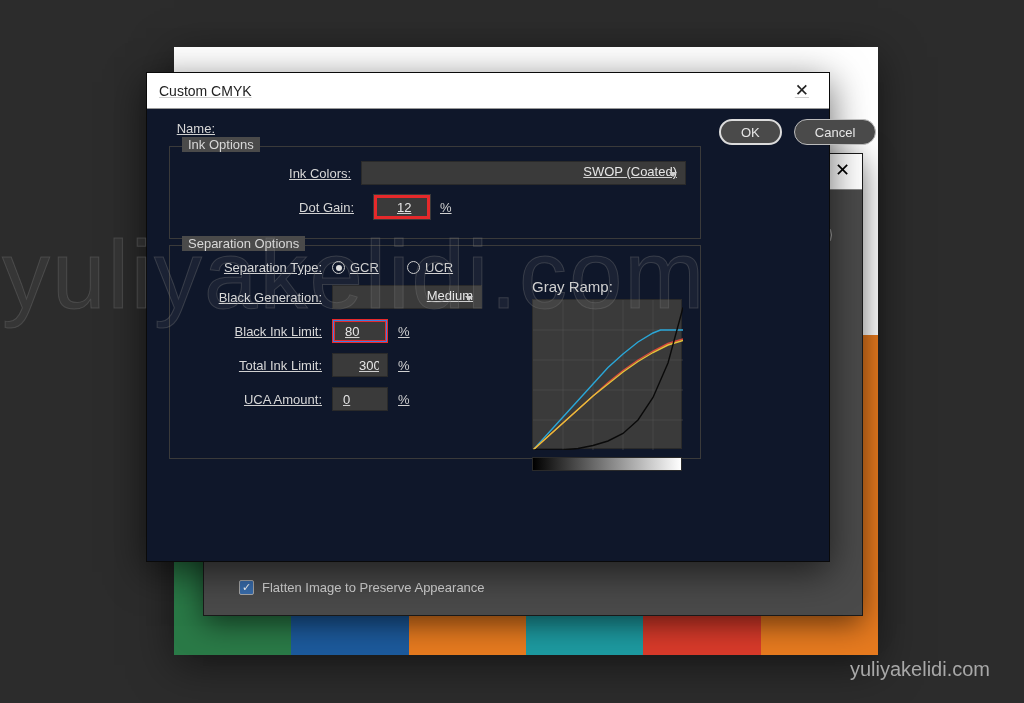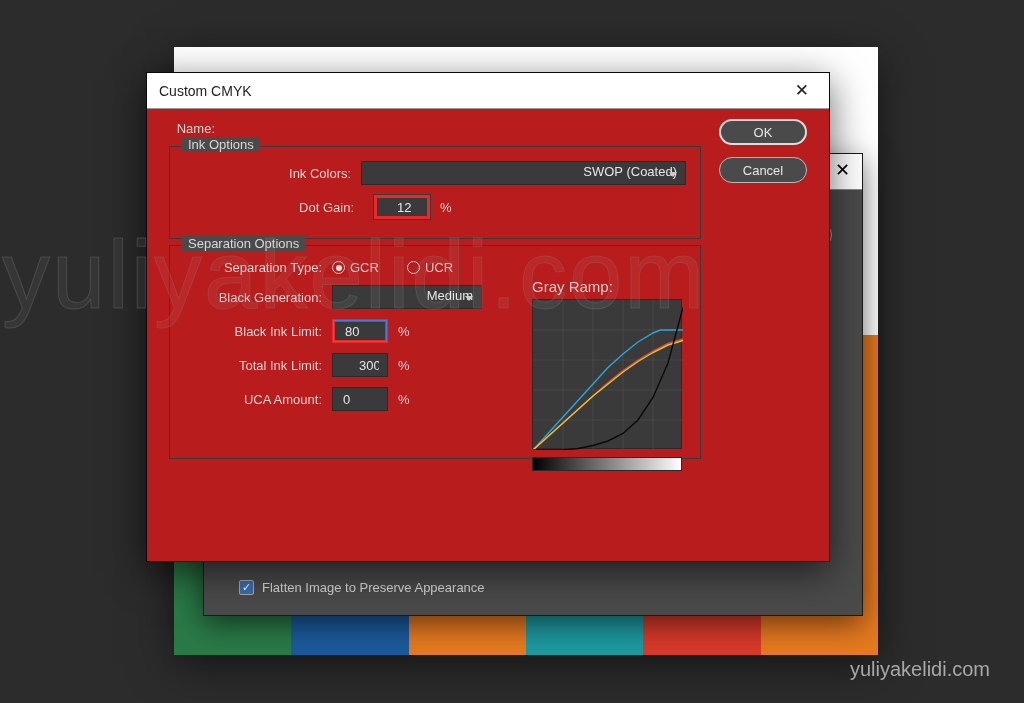--- a/index.html
+++ b/index.html
@@ -112,24 +112,25 @@
     color: #ccc;
     font-size: 14px;
   }
 
   .main-dialog {
     position: absolute;
     left: 146px;
     top: 72px;
     width: 684px;
     height: 490px;
-    background: #b91c1c;
+    background: #0f172a;
     border: 1px solid #0a0a0a;
     box-shadow: 0 10px 36px rgba(0,0,0,0.6);
     z-index: 10;
+    text-decoration: underline;
   }
   .title-bar2 {
     background: #ffffff;
     height: 36px;
     display: flex;
     align-items: center;
     padding: 0 12px;
     color: #222;
     font-size: 14px;
     border-bottom: 1px solid #999;
@@ -178,21 +179,21 @@
     cursor: pointer;
   }
   .btn.primary {
     border: 2px solid #dcdcdc;
   }
   .right-col {
     position: absolute;
     right: 22px;
     top: 10px;
     width: 88px;
-    display: flex; flex-direction: column; gap: 12px; text-align: right;
+    display: flex; gap: 12px; text-align: right;
   }
 
   .group {
     border: 1px solid #3a3a3a;
     margin: 6px 112px 6px 6px;
     position: relative;
     padding: 14px 14px 14px 14px;
   }
   .legend {
     position: absolute;

